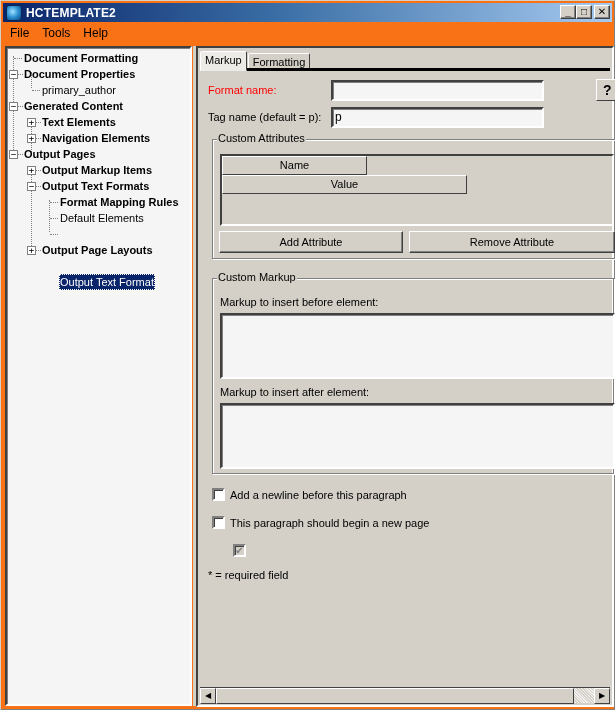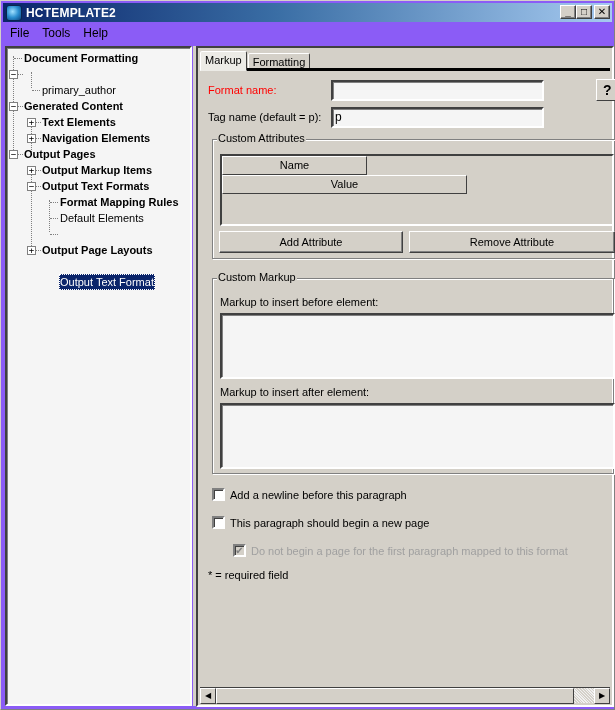--- a/index.html
+++ b/index.html
@@ -6,21 +6,21 @@
   html, body { margin: 0; padding: 0; }
   body {
     width: 615px; height: 710px; overflow: hidden;
     background: #d4d0c8;
     font-family: "Liberation Sans", "DejaVu Sans", sans-serif;
     font-size: 11px; color: #000;
     position: relative;
   }
   .window {
     position: absolute; left: 0; top: 0; width: 615px; height: 710px;
-    background: #8b5cf6;
+    background: #f97316;
     border: 1px solid #808080;
     border-top-color: #d4d0c8; border-left-color: #d4d0c8; text-decoration: underline;
   }
   .titlebar {
     position: absolute; left: 2px; top: 2px; width: 609px; height: 19px;
     background: linear-gradient(to right, #0a246a 0%, #3a6ea5 45%, #a6caf0 100%);
     display: flex; align-items: center;
   }
   .app-icon {
     width: 16px; height: 16px; margin-left: 3px; margin-right: 4px;
@@ -198,20 +198,21 @@
       <div class="vline" style="left:42px; top:152px; height:32px;"></div>
       <div class="vline" style="left:24px; top:24px; height:16px;"></div>
 
       <div class="tree-row bold">
         <div class="hline" style="left:7px; top:8px;"></div>
         <span class="label" style="left:16px;">Document Formatting</span>
       </div>
       <div class="tree-row bold">
         <span class="expander" style="left:2px;">−</span>
         <div class="hline" style="left:11px; top:8px; width:5px;"></div>
+        <span class="label" style="left:16px;">Document Properties</span>
       </div>
       <div class="tree-row">
         <div class="hline" style="left:25px; top:8px;"></div>
         <span class="label" style="left:34px;">primary_author</span>
       </div>
       <div class="tree-row bold">
         <span class="expander" style="left:2px;">−</span>
         <div class="hline" style="left:11px; top:8px; width:5px;"></div>
         <span class="label" style="left:16px;">Generated Content</span>
       </div>
@@ -300,21 +301,20 @@
       <div class="checkbox-row" style="left:12px; top:417px;">
         <div class="checkbox"></div>
         <span class="cb-label">Add a newline before this paragraph</span>
       </div>
       <div class="checkbox-row" style="left:12px; top:445px;">
         <div class="checkbox"></div>
         <span class="cb-label">This paragraph should begin a new page</span>
       </div>
       <div class="checkbox-row disabled" style="left:33px; top:473px;">
         <div class="checkbox disabled"><span>✔</span></div>
-        <span class="cb-label">Do not begin a page for the first paragraph mapped to this format</span>
       </div>
 
       <span class="note" style="left:8px; top:498px;">* = required field</span>
     </div>
 
     <div class="hscroll">
       <div class="scroll-btn"><span>◀</span></div>
       <div class="scroll-thumb"></div>
       <div class="scroll-track"></div>
       <div class="scroll-btn"><span>▶</span></div>

